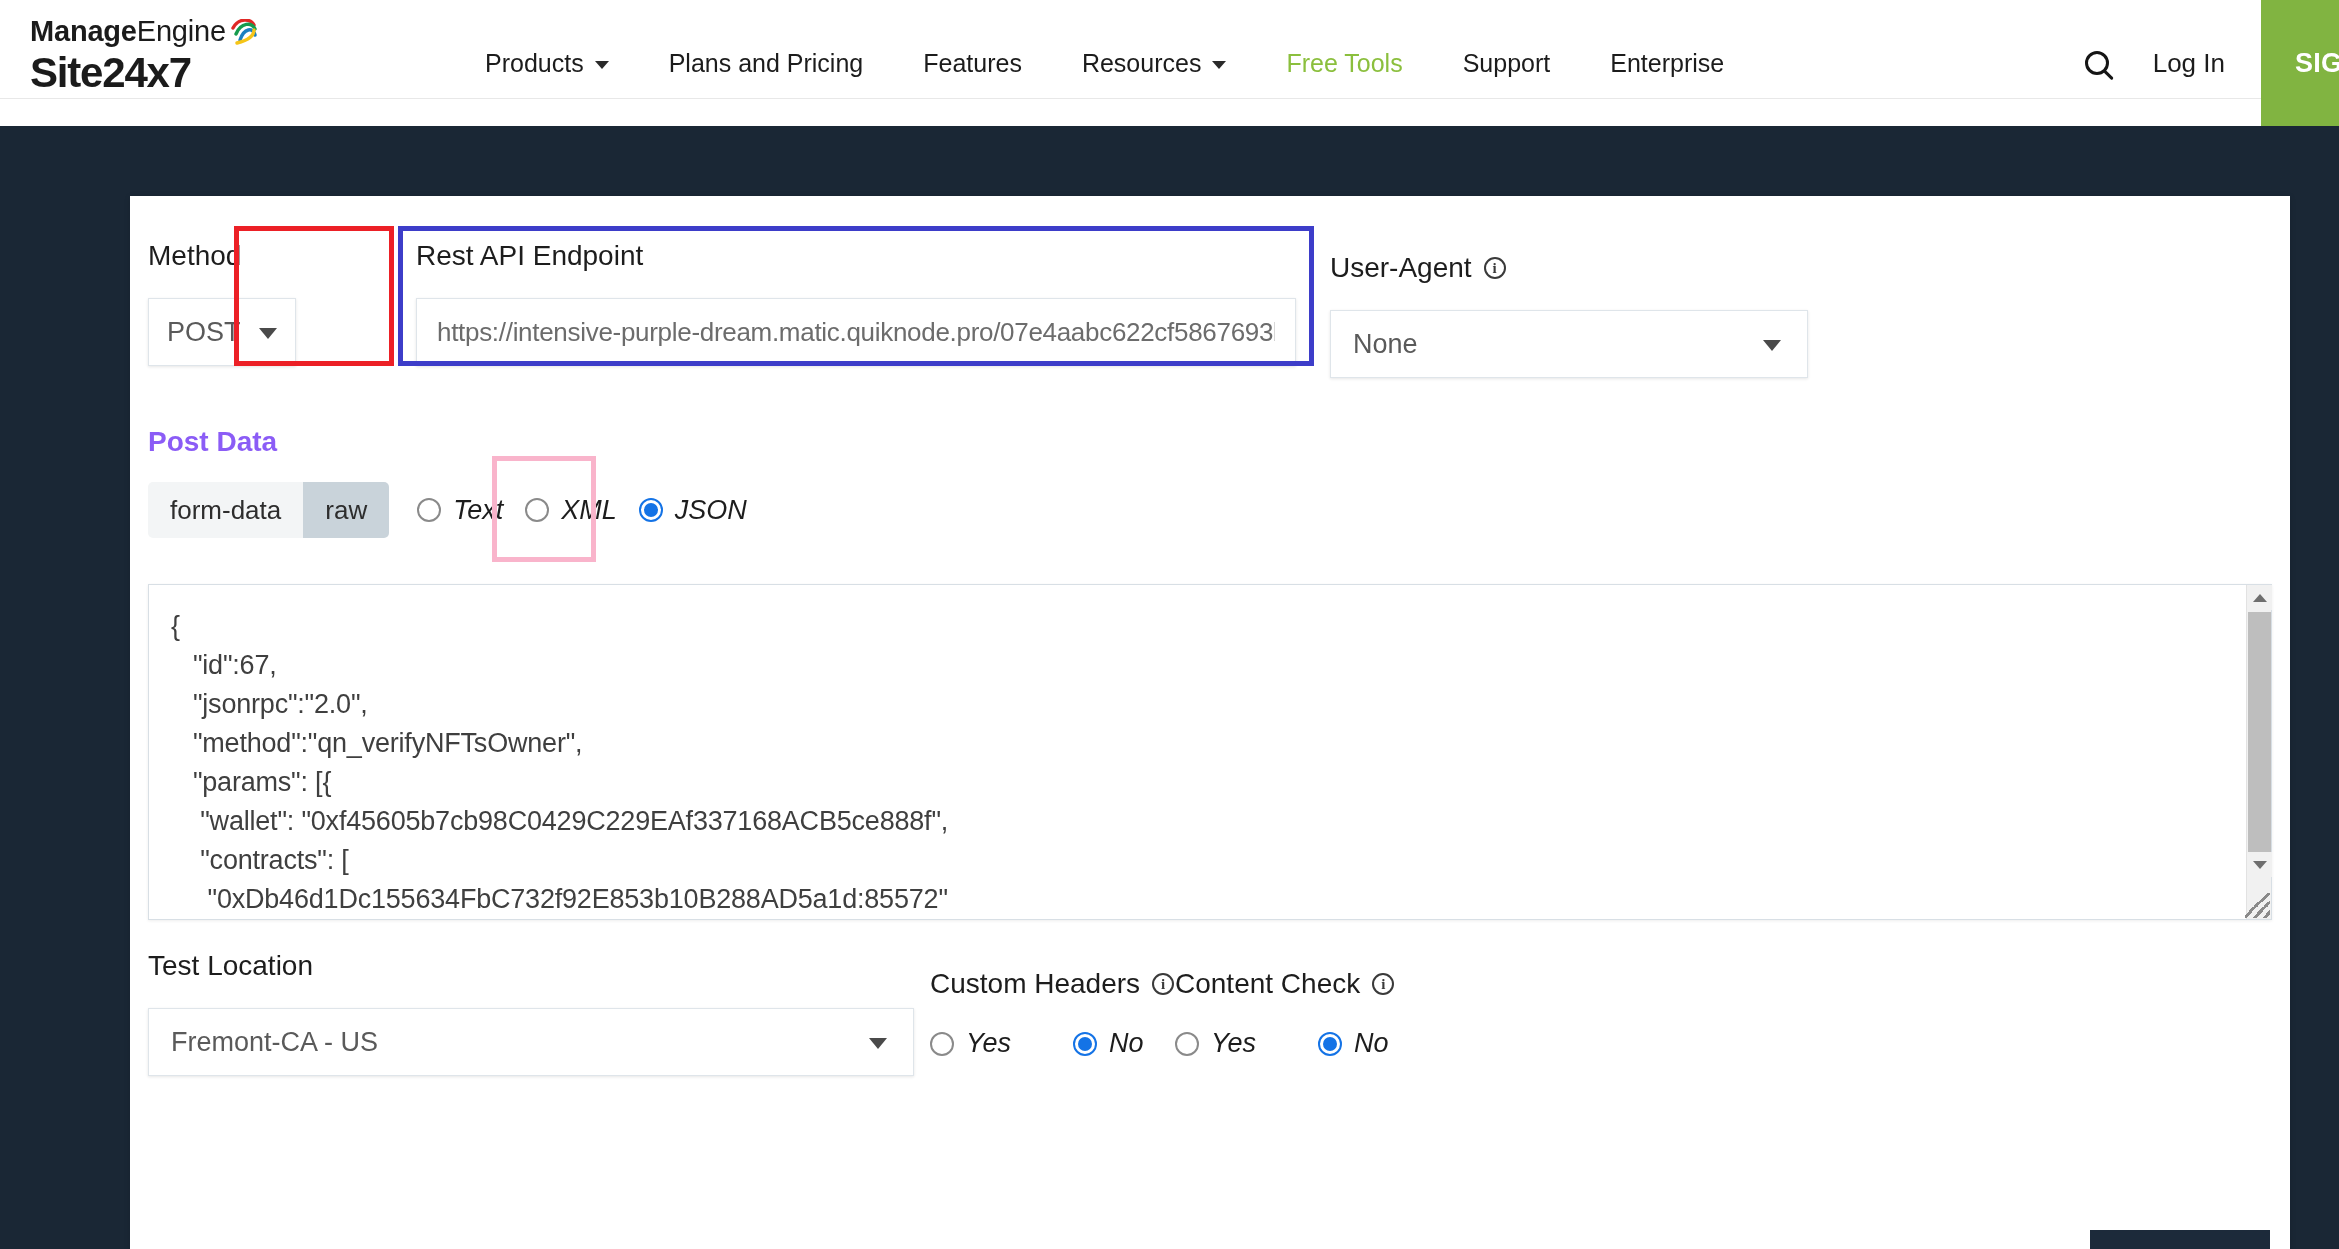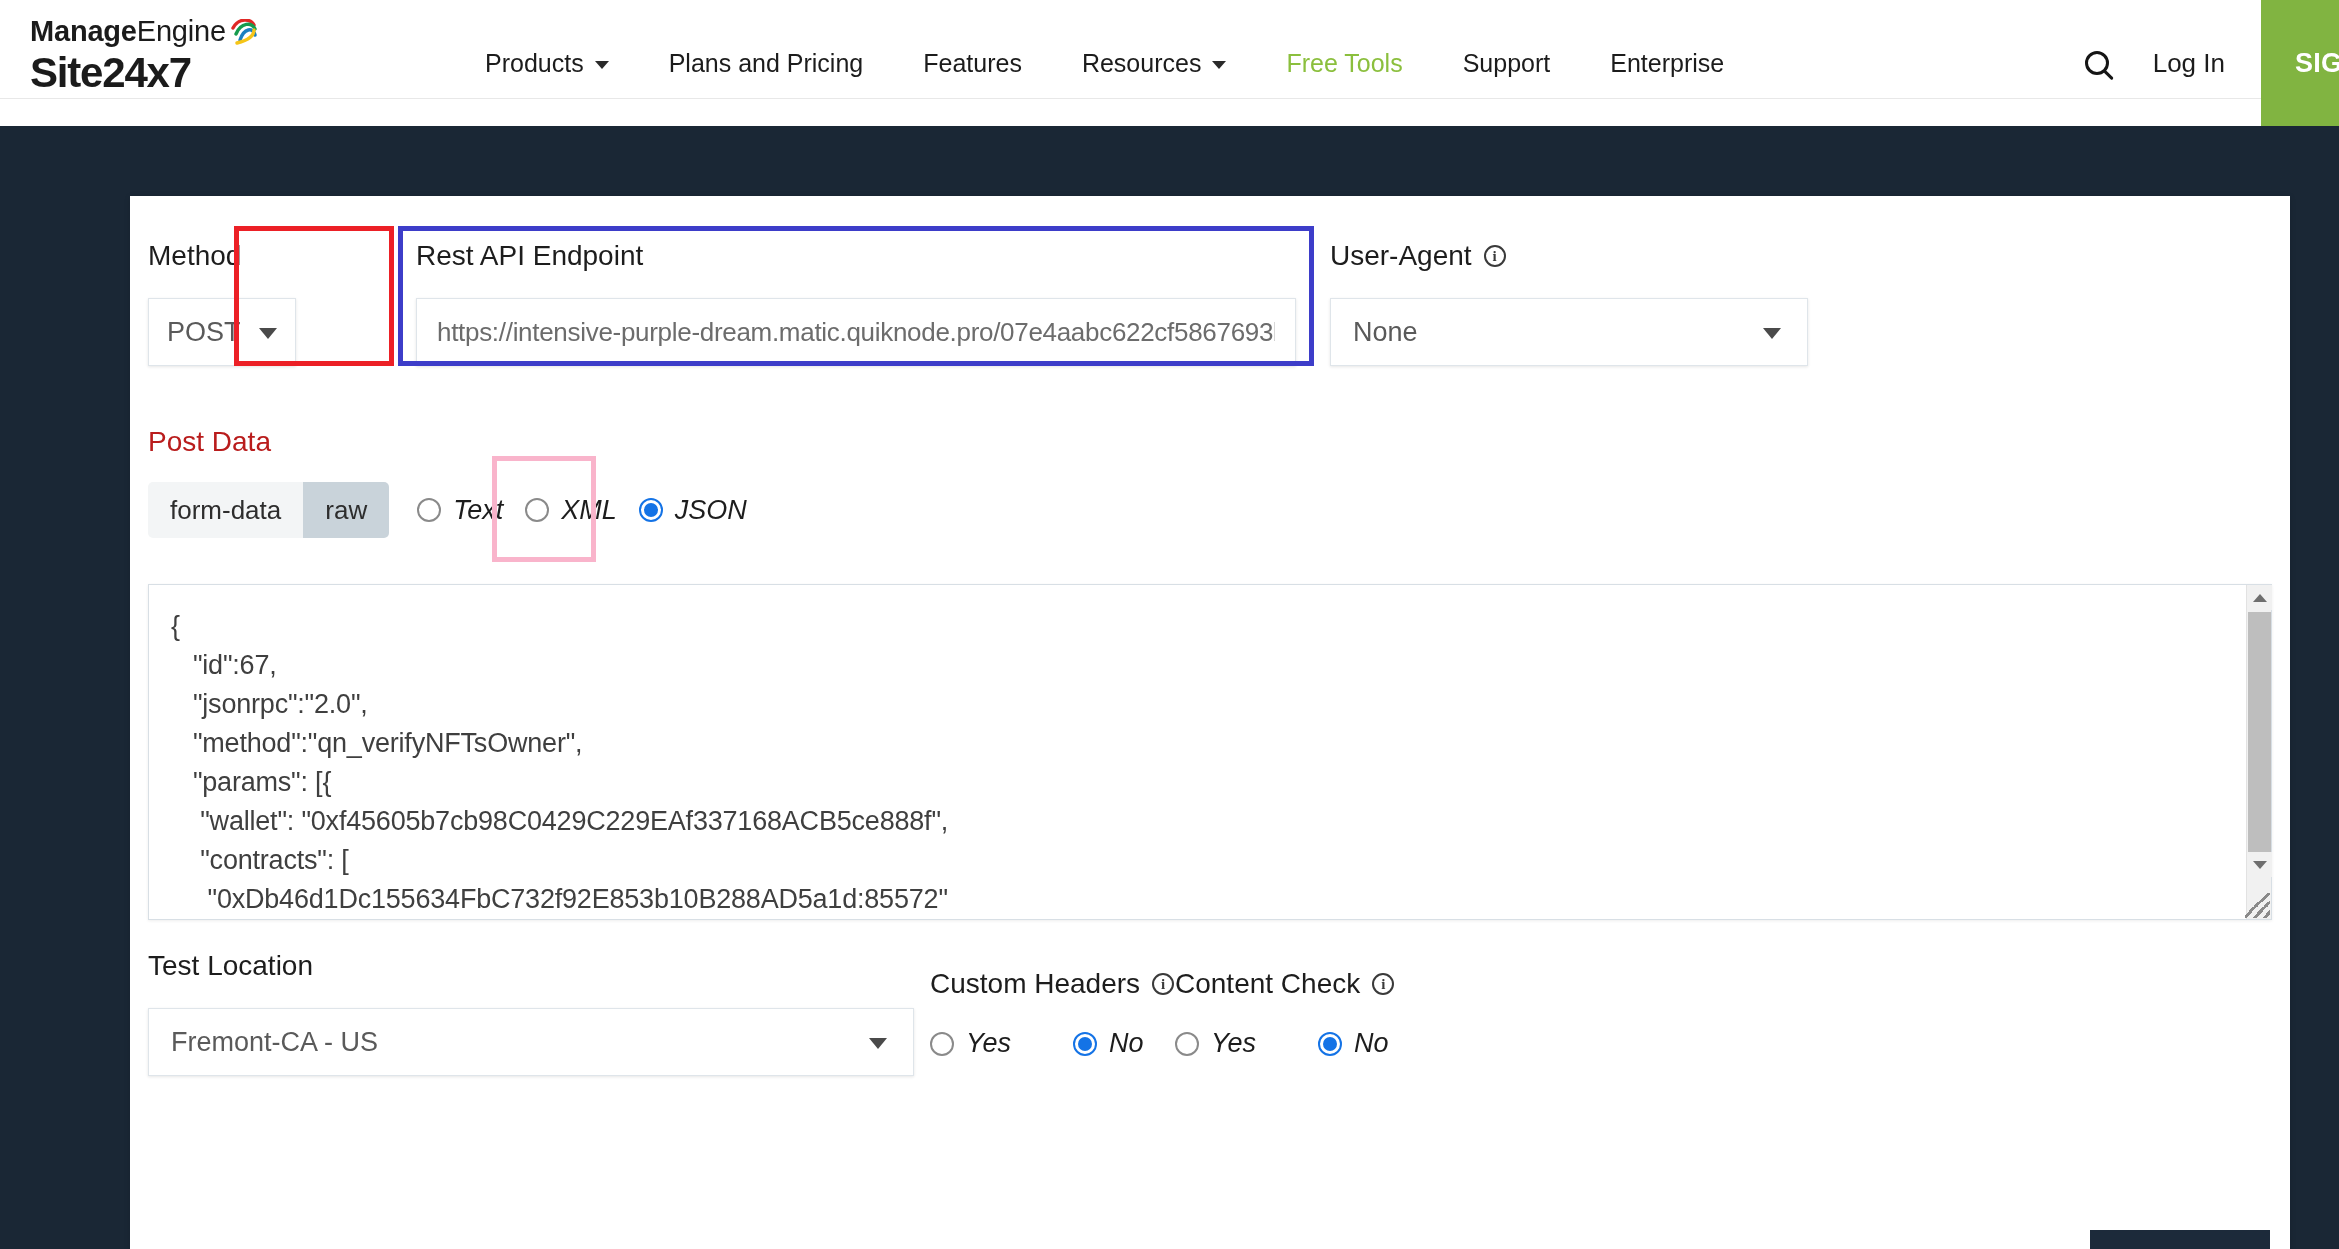--- a/index.html
+++ b/index.html
@@ -226,27 +226,27 @@
 
   
   #ann-endpoint {
     position: absolute;
     left: 268px; top: -14px;
     width: 916px; height: 140px;
     border: 5px solid #3d3dc9;
     pointer-events: none;
   }
 
-  #useragent-group { position: absolute; left: 1200px; top: 0; width: 478px; }
+  #useragent-group { position: absolute; left: 1200px; top: 12px; width: 478px; }
   #useragent-label { margin-bottom: 26px; }
   #useragent-select { width: 478px; }
 
   
   #postdata-block { position: absolute; top: 230px; left: 18px; }
-  #postdata-label { font-size: 28px; color: #b91c1c; }
+  #postdata-label { font-size: 28px; color: #8b5cf6; font-weight: bold; }
 
   #postdata-controls {
     margin-top: 24px;
     display: flex;
     align-items: center;
     height: 56px;
     position: relative;
   }
   #mode-toggle { display: flex; height: 56px; }
   .mode-tab {

